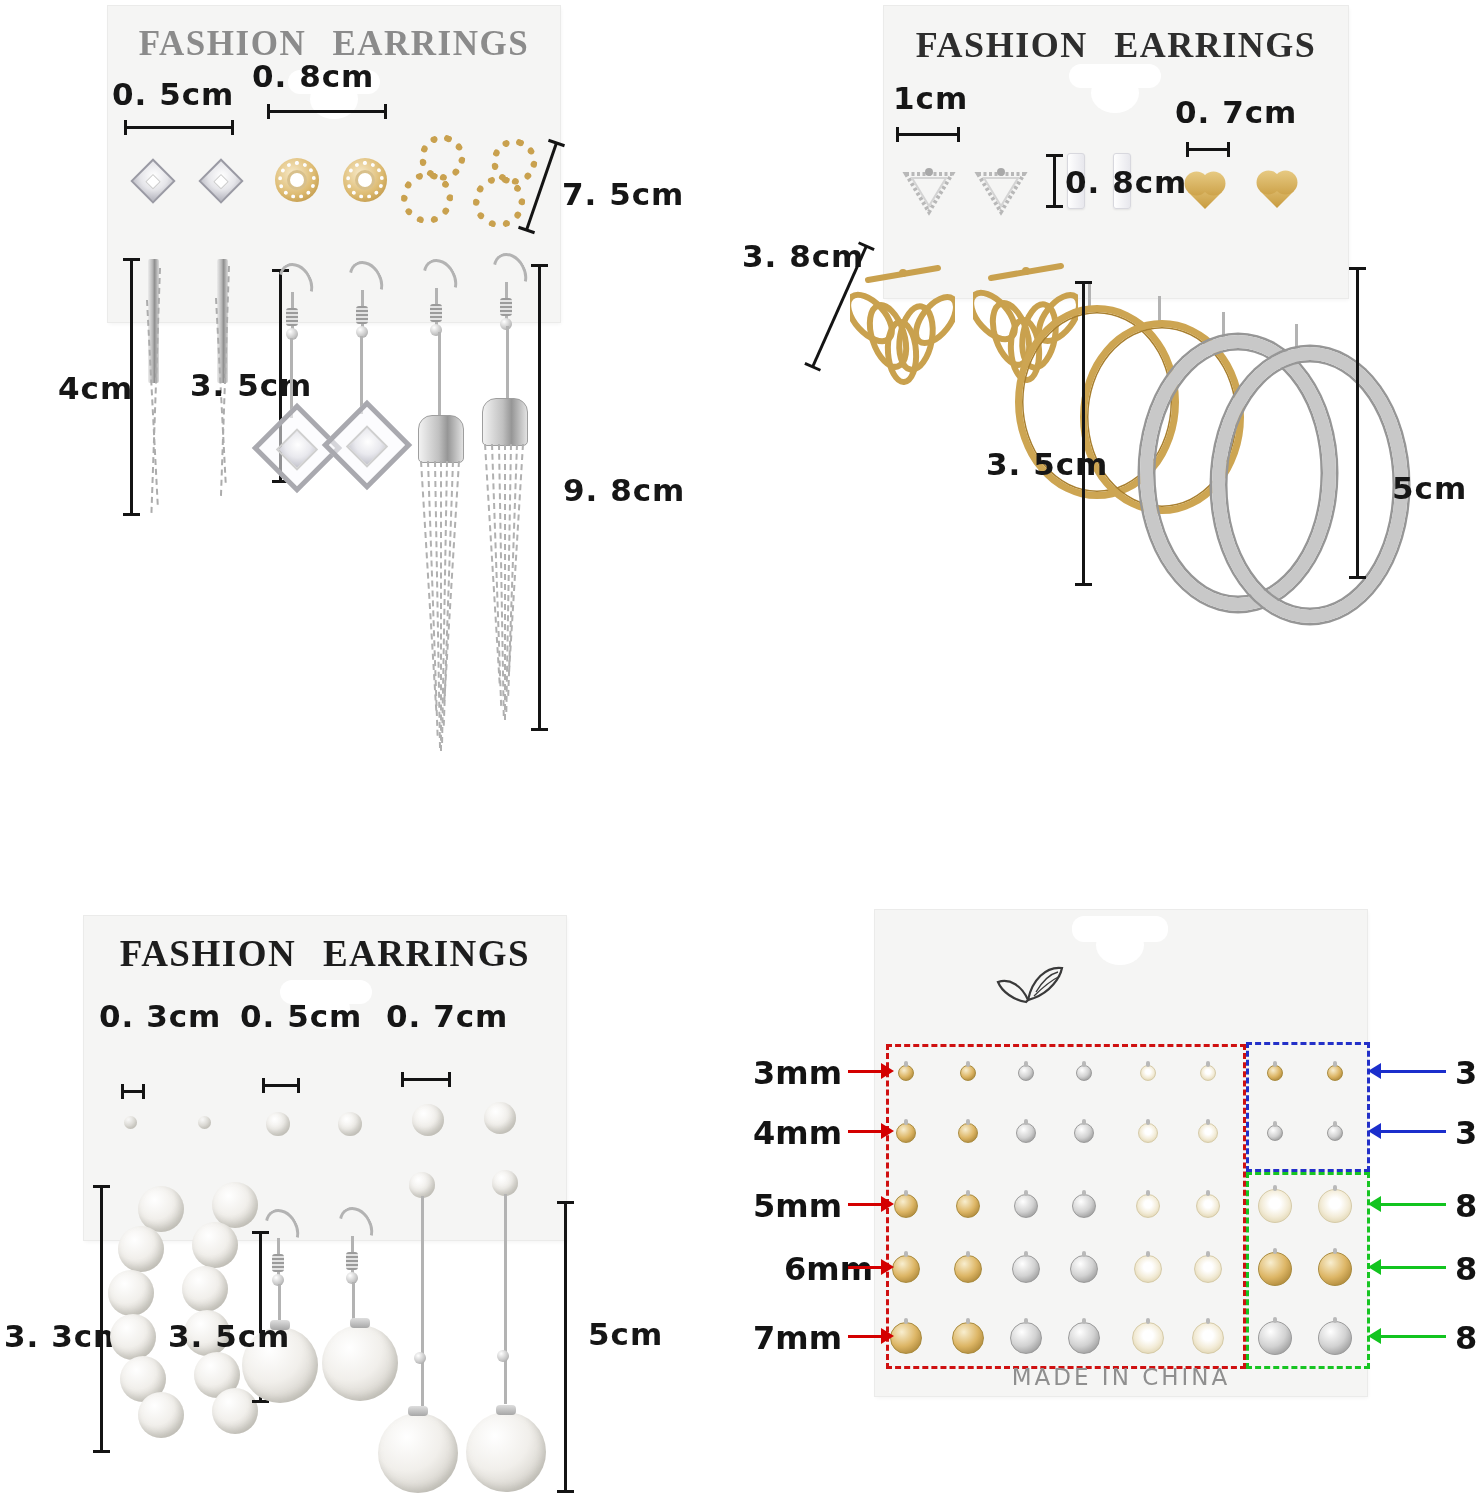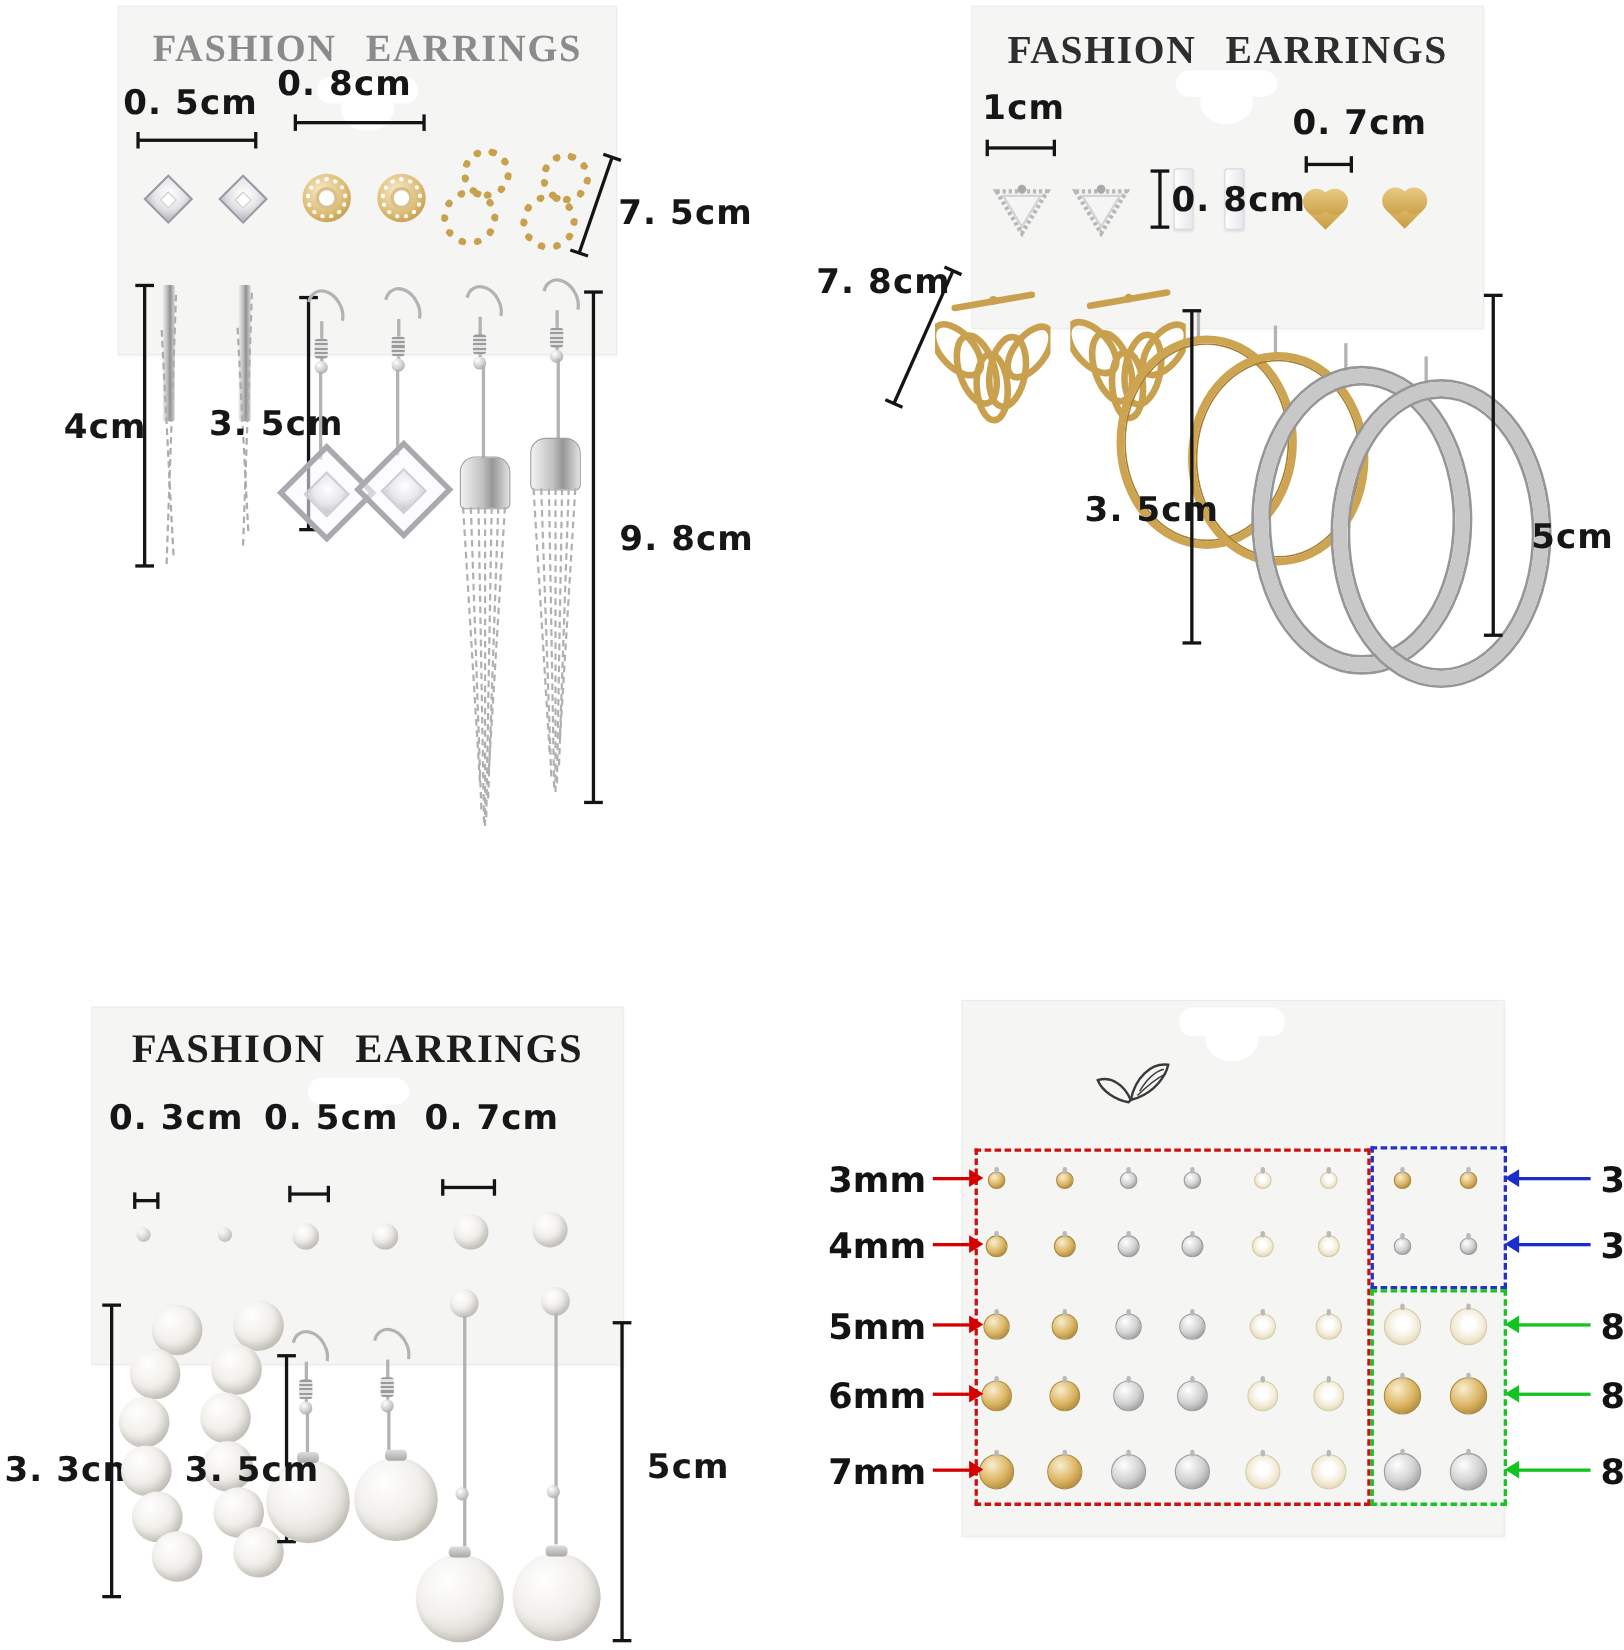--- a/index.html
+++ b/index.html
@@ -227,21 +227,21 @@
   <div class="dv" style="left:1053px;top:155px;height:52px"></div>
   <span class="acry" style="left:1067px;top:153px"></span>
   <span class="acry" style="left:1113px;top:153px"></span>
   <div class="dim" style="left:1065px;top:164px;z-index:3">0. 8cm</div>
 
   <div class="dim" style="left:1175px;top:94px">0. 7cm</div>
   <div class="dh" style="left:1187px;top:148px;width:42px"></div>
   <span class="heart" style="left:1193px;top:180px"></span>
   <span class="heart" style="left:1265px;top:179px"></span>
 
-  <div class="dim" style="left:742px;top:238px">7. 8cm</div>
+  <div class="dim" style="left:742px;top:238px">3. 8cm</div>
   <div class="dv" style="left:838px;top:240px;height:133px;transform:rotate(24deg)"></div>
 
   <span class="abs" style="left:850px;top:256px">
     <svg width="105" height="140" viewBox="0 0 105 140">
         <g fill="none" stroke="#c9a14e" stroke-width="6" stroke-linecap="round">
           <line x1="18" y1="24" x2="88" y2="12"></line>
           <circle cx="53" cy="17" r="4" fill="#c9a14e" stroke="none"></circle>
           <ellipse cx="20" cy="62" rx="15" ry="28" transform="rotate(-42 20 62)"></ellipse>
           <ellipse cx="38" cy="80" rx="16" ry="32" transform="rotate(-18 38 80)"></ellipse>
           <ellipse cx="52" cy="96" rx="14" ry="30" transform="rotate(-4 52 96)"></ellipse>
@@ -402,35 +402,36 @@
       <span class="stud silver" style="left: 1068px; top: 1322px; width: 30px; height: 30px;"></span>
       <span class="stud crystal" style="left: 1132px; top: 1322px; width: 30px; height: 30px;"></span>
       <span class="stud crystal" style="left: 1192px; top: 1322px; width: 30px; height: 30px;"></span>
       <span class="stud silver" style="left: 1258px; top: 1321px; width: 32px; height: 32px;"></span>
       <span class="stud silver" style="left: 1318px; top: 1321px; width: 32px; height: 32px;"></span>
     </div>
 
   <div class="mmlabel" style="left:752px;top:1054px;width:90px;text-align:right">3mm</div>
   <div class="mmlabel" style="left:752px;top:1114px;width:90px;text-align:right">4mm</div>
   <div class="mmlabel" style="left:752px;top:1187px;width:90px;text-align:right">5mm</div>
-  <div class="mmlabel" style="left:752px;top:1250px;width:90px;text-align:right">6mm</div>
+  <div class="mmlabel" style="left:783px;top:1250px;width:90px;text-align:right">6mm</div>
   <div class="mmlabel" style="left:752px;top:1319px;width:90px;text-align:right">7mm</div>
 
   <div class="arr arr-red" style="left:848px;top:1070px;width:34px"></div>
   <div class="arr arr-red" style="left:848px;top:1130px;width:34px"></div>
   <div class="arr arr-red" style="left:848px;top:1203px;width:34px"></div>
   <div class="arr arr-red" style="left:848px;top:1266px;width:34px"></div>
   <div class="arr arr-red" style="left:848px;top:1335px;width:34px"></div>
 
   <div class="arr arr-blue" style="left:1380px;top:1070px;width:66px"></div>
   <div class="arr arr-blue" style="left:1380px;top:1130px;width:66px"></div>
   <div class="arr arr-green" style="left:1380px;top:1203px;width:66px"></div>
   <div class="arr arr-green" style="left:1380px;top:1266px;width:66px"></div>
   <div class="arr arr-green" style="left:1380px;top:1335px;width:66px"></div>
 
   <div class="mmlabel" style="left:1455px;top:1054px">3mm</div>
   <div class="mmlabel" style="left:1455px;top:1114px">3mm</div>
   <div class="mmlabel" style="left:1455px;top:1187px">8mm</div>
   <div class="mmlabel" style="left:1455px;top:1250px">8mm</div>
   <div class="mmlabel" style="left:1455px;top:1319px">8mm</div>
 
+  <div class="madein" style="left:875px;top:1364px;width:492px">MADE IN CHINA</div>
 
 </div>
 
 </body></html>

